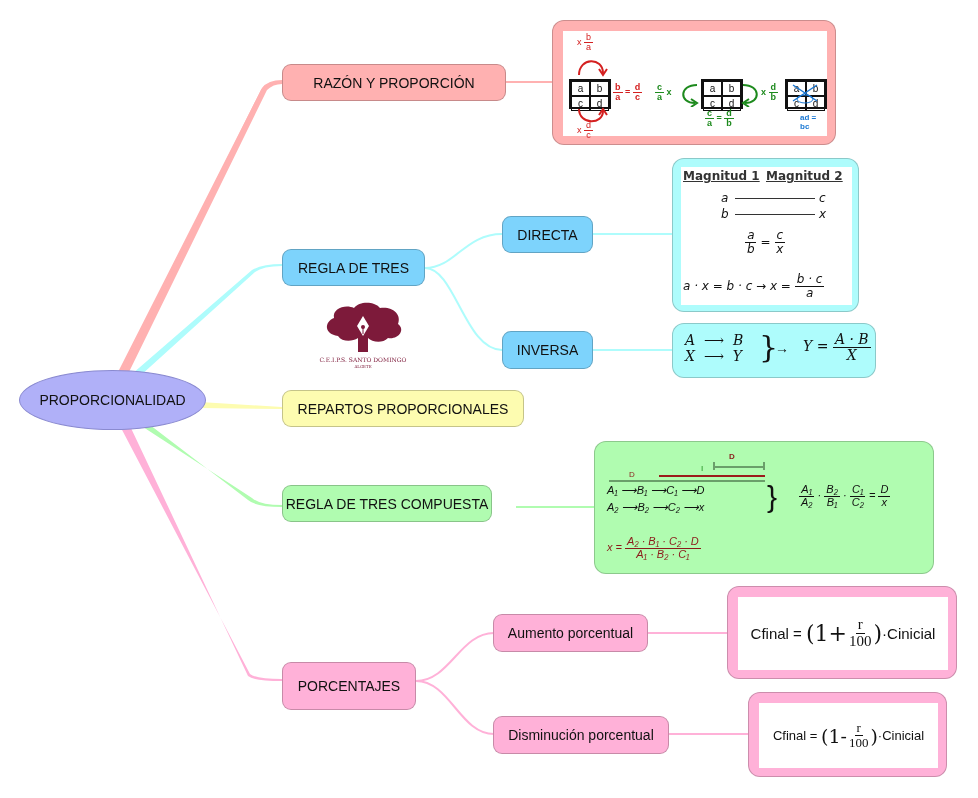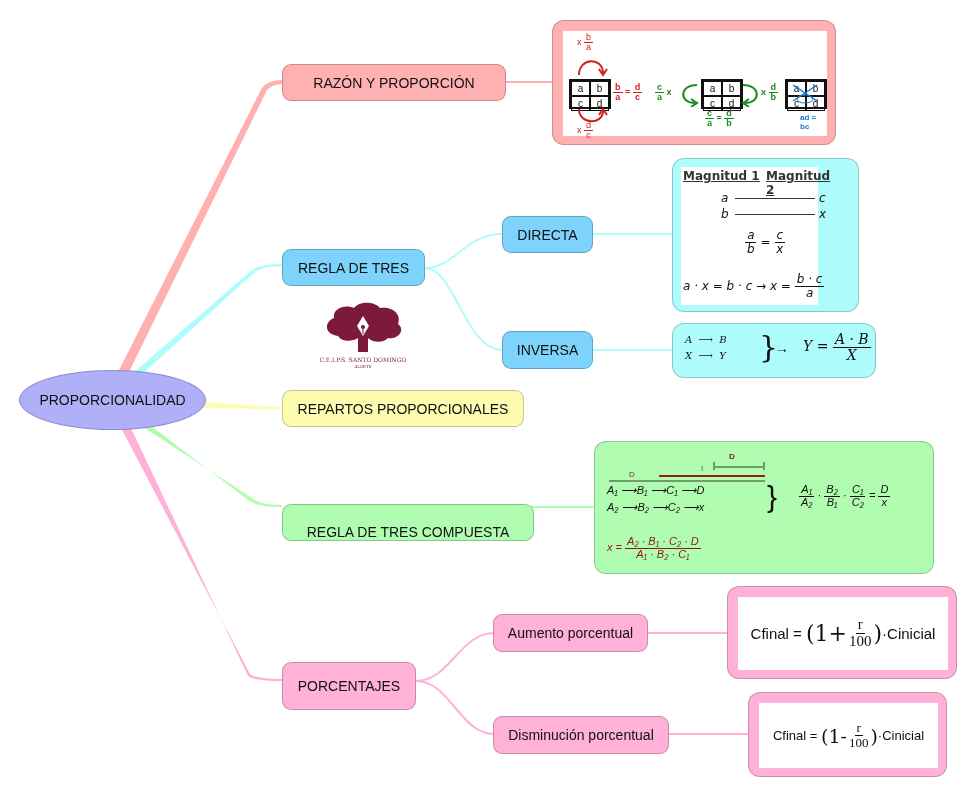--- a/index.html
+++ b/index.html
@@ -59,21 +59,21 @@
 
 <div class="node pink-red" style="left:282px;top:64px;width:224px;height:37px;">
   <span>RAZÓN Y PROPORCIÓN</span>
 </div>
 <div class="node cyan" style="left:282px;top:249px;width:143px;height:37px;">
   <span>REGLA DE TRES</span>
 </div>
 <div class="node yellow" style="left:282px;top:390px;width:242px;height:37px;">
   <span>REPARTOS PROPORCIONALES</span>
 </div>
-<div class="node green" style="left:282px;top:504px;width:252px;height:37px;align-items:flex-end;">
+<div class="node green" style="left:282px;top:485px;width:210px;height:37px;">
   <span>REGLA DE TRES COMPUESTA</span>
 </div>
 <div class="node pink" style="left:282px;top:662px;width:134px;height:48px;">
   <span>PORCENTAJES</span>
 </div>
 
 <div class="node cyan" style="left:502px;top:216px;width:91px;height:37px;">
   <span>DIRECTA</span>
 </div>
 <div class="node cyan" style="left:502px;top:331px;width:91px;height:38px;">
@@ -188,21 +188,21 @@
     </div>
     <svg class="abs" style="left:224px;top:50px;" width="36" height="24">
         <path d="M6,4 L30,20 M30,4 L6,20" stroke="#1a78d4" stroke-width="1.5"></path>
         <ellipse cx="18" cy="18" rx="8" ry="4" stroke="#1a78d4" stroke-width="1" fill="none"></ellipse>
       </svg>
     <div class="abs blu" style="left:226px;top:82px;font-size:8px;font-weight:bold;">ad = bc</div>
   </div>
 </div>
 
 <div class="card" style="left:672px;top:158px;width:187px;height:154px;background:#aefcfc;">
-  <div class="card-inner" style="left:8px;top:8px;width:137px;height:138px;font-family:'DejaVu Sans',sans-serif;">
+  <div class="card-inner" style="left:8px;top:8px;width:171px;height:138px;font-family:'DejaVu Sans',sans-serif;">
     <div class="abs" style="left:2px;top:2px;font-size:12px;font-weight:bold;text-decoration:underline;color:#333;">Magnitud 1</div>
     <div class="abs" style="left:85px;top:2px;font-size:12px;font-weight:bold;text-decoration:underline;color:#333;">Magnitud 2</div>
     <div class="abs" style="left:40px;top:24px;font-size:12px;font-style:italic;">a</div>
     <div class="abs" style="left:54px;top:31px;width:80px;border-top:1px solid #333;"></div>
     <div class="abs" style="left:138px;top:24px;font-size:12px;font-style:italic;">c</div>
     <div class="abs" style="left:40px;top:40px;font-size:12px;font-style:italic;">b</div>
     <div class="abs" style="left:54px;top:47px;width:80px;border-top:1px solid #333;"></div>
     <div class="abs" style="left:138px;top:40px;font-size:12px;font-style:italic;">x</div>
     <div class="abs" style="left:64px;top:62px;font-size:12px;font-style:italic;">
       <span class="frac">
@@ -219,21 +219,21 @@
       <span>a · x = b · c → x =</span>
       <span class="frac">
           <span class="num">b · c</span>
           <span class="den">a</span>
         </span>
     </div>
   </div>
 </div>
 
 <div class="card" style="left:672px;top:323px;width:204px;height:55px;background:#aefcfc;">
-  <div class="abs serif" style="left:12px;top:8px;font-size:10px;line-height:16px;">
+  <div class="abs serif" style="left:12px;top:8px;font-size:14px;line-height:16px;">
     <div><span>A</span> &nbsp;<span style="font-style:normal">⟶</span>&nbsp; <span>B</span></div>
     <div><span>X</span> &nbsp;<span style="font-style:normal">⟶</span>&nbsp; <span>Y</span></div>
   </div>
   <div class="abs" style="left:86px;top:5px;font-size:30px;font-family:'DejaVu Serif',serif;font-weight:lighter;">}</div>
   <div class="abs" style="left:102px;top:16px;font-size:14px;">→</div>
   <div class="abs serif" style="left:130px;top:8px;font-size:14px;">
     <span>Y =</span>
     <span class="frac">
         <span class="num">A · B</span>
         <span class="den">X</span>

